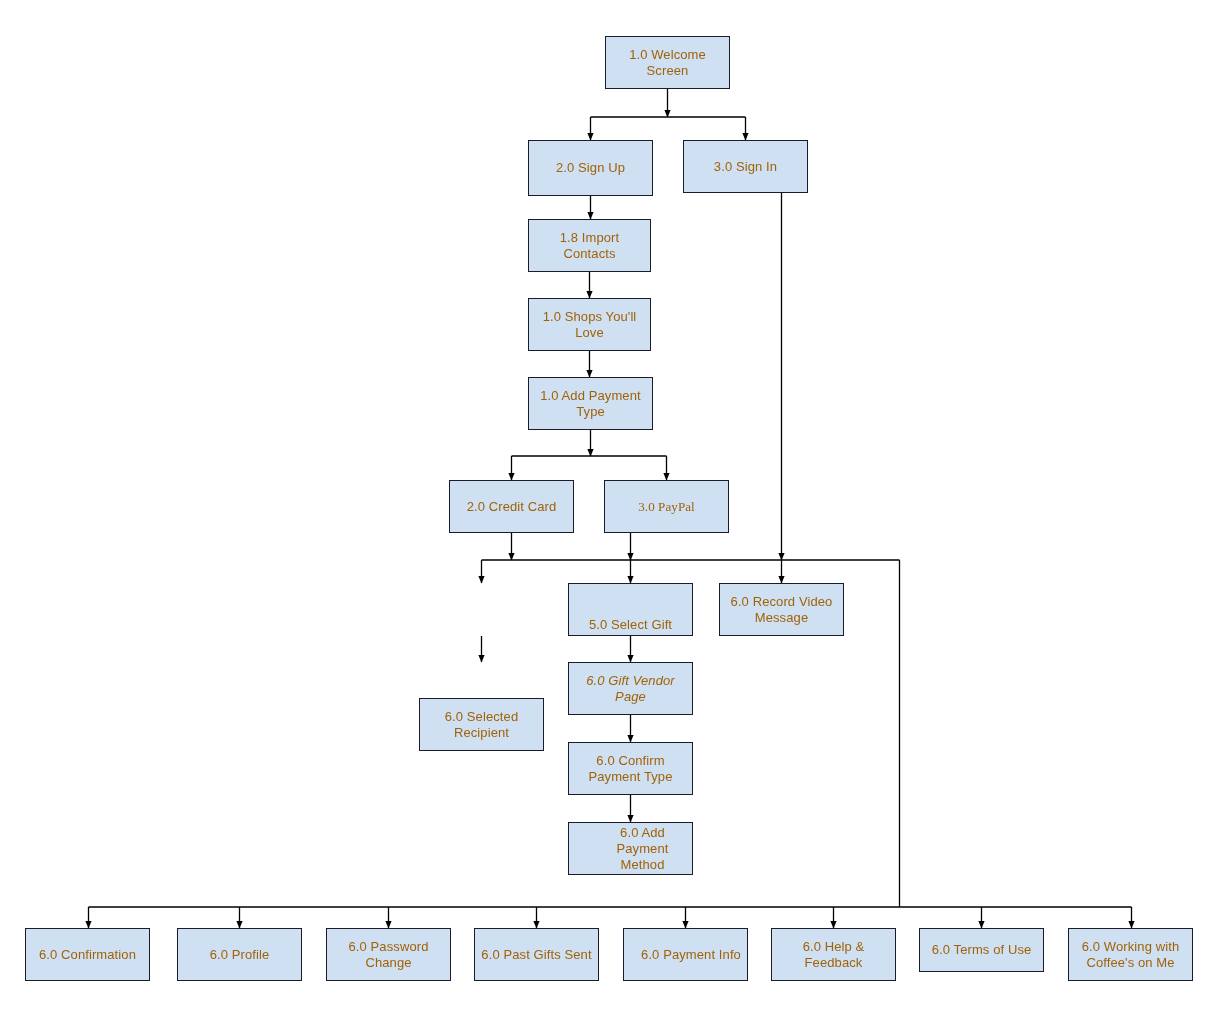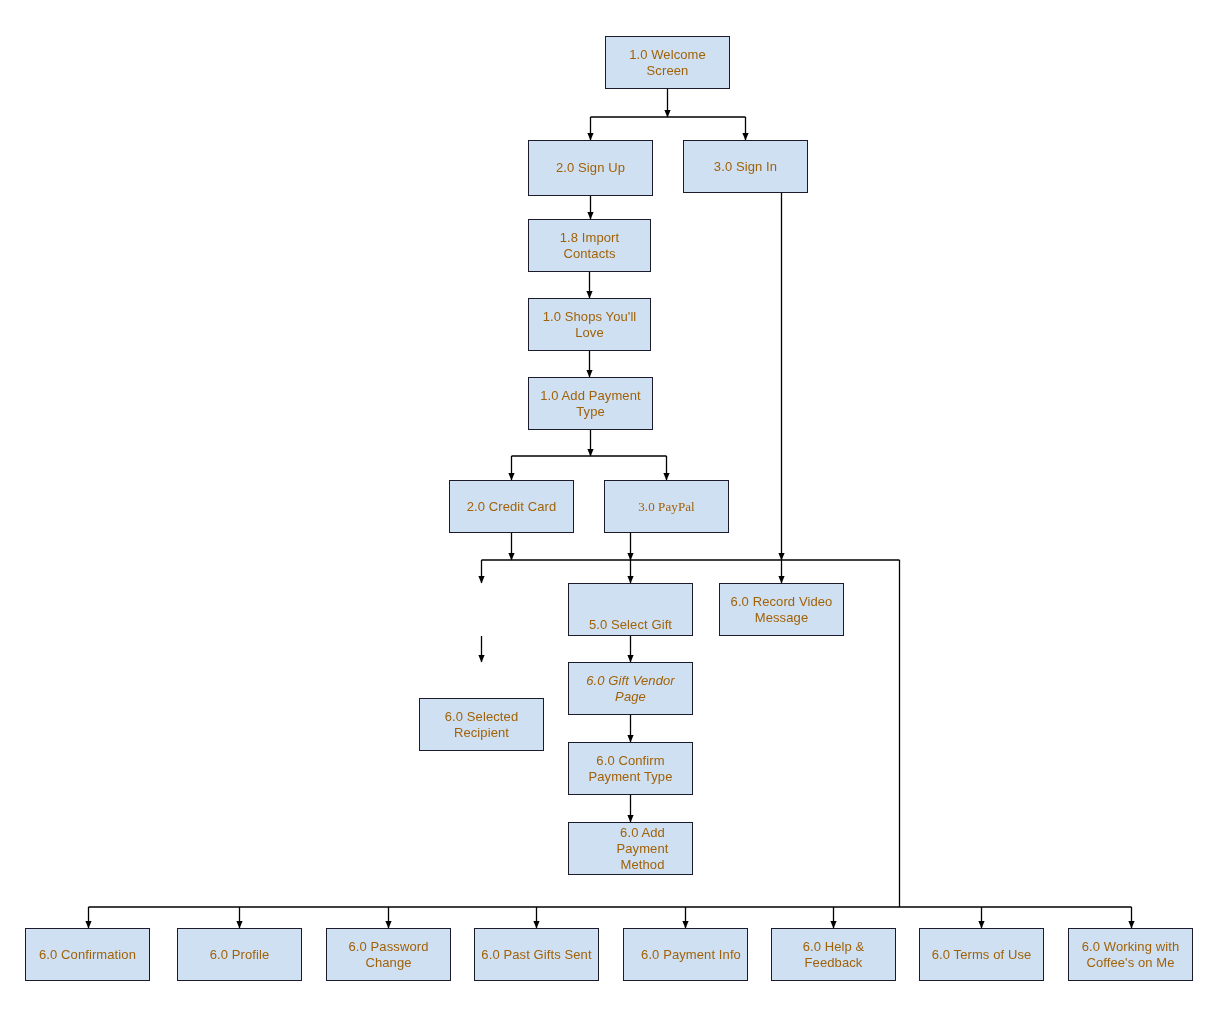--- a/index.html
+++ b/index.html
@@ -155,20 +155,20 @@
   </div>
   <div class="node" style="left:474px;top:928px;width:125px;height:53px;">
     <span>6.0 Past Gifts Sent</span>
   </div>
   <div class="node" style="left:623px;top:928px;width:125px;height:53px;padding-left:15px;">
     <span>6.0 Payment Info</span>
   </div>
   <div class="node" style="left:771px;top:928px;width:125px;height:53px;">
     <span>6.0 Help &amp; Feedback</span>
   </div>
-  <div class="node" style="left:919px;top:928px;width:125px;height:53px;text-align:right;">
+  <div class="node" style="left:919px;top:928px;width:125px;height:44px;text-align:right;">
     <span>6.0 Terms of Use</span>
   </div>
   <div class="node" style="left:1068px;top:928px;width:125px;height:53px;">
     <span>6.0 Working with Coffee's on Me</span>
   </div>
 
 </div>
 
 </body></html>

